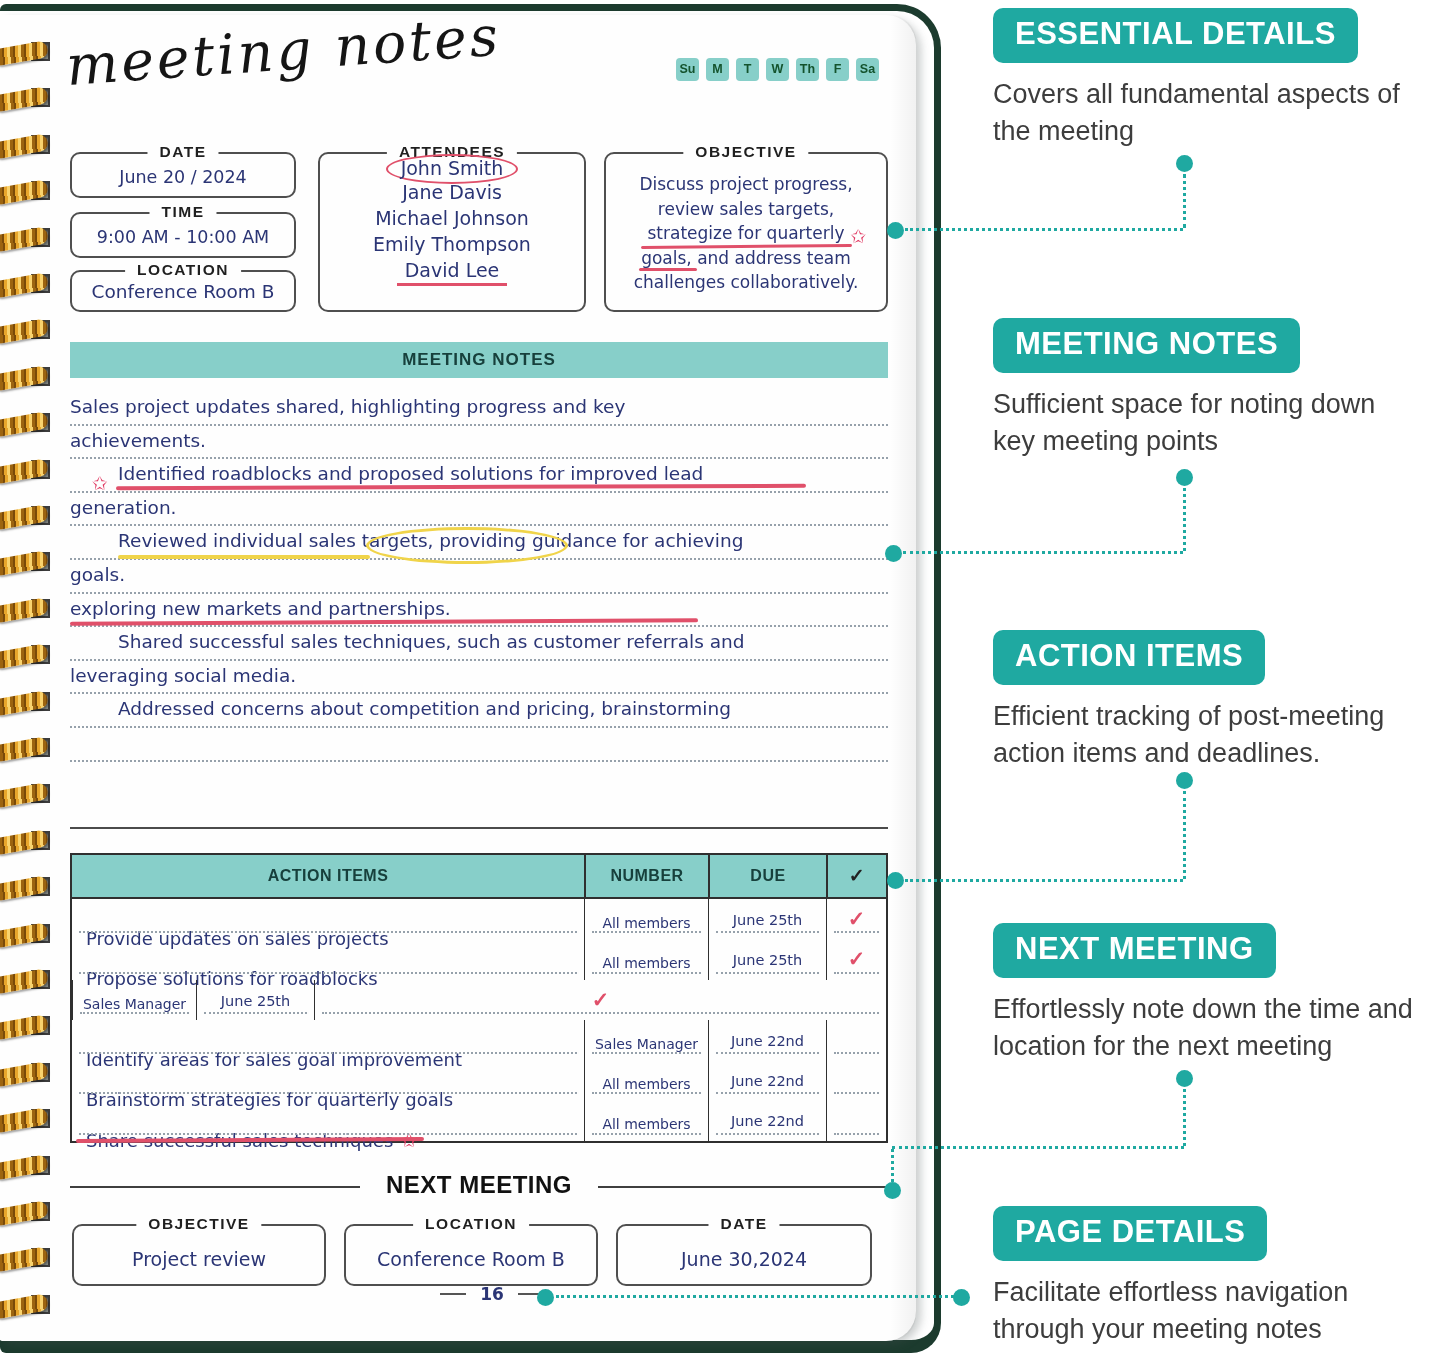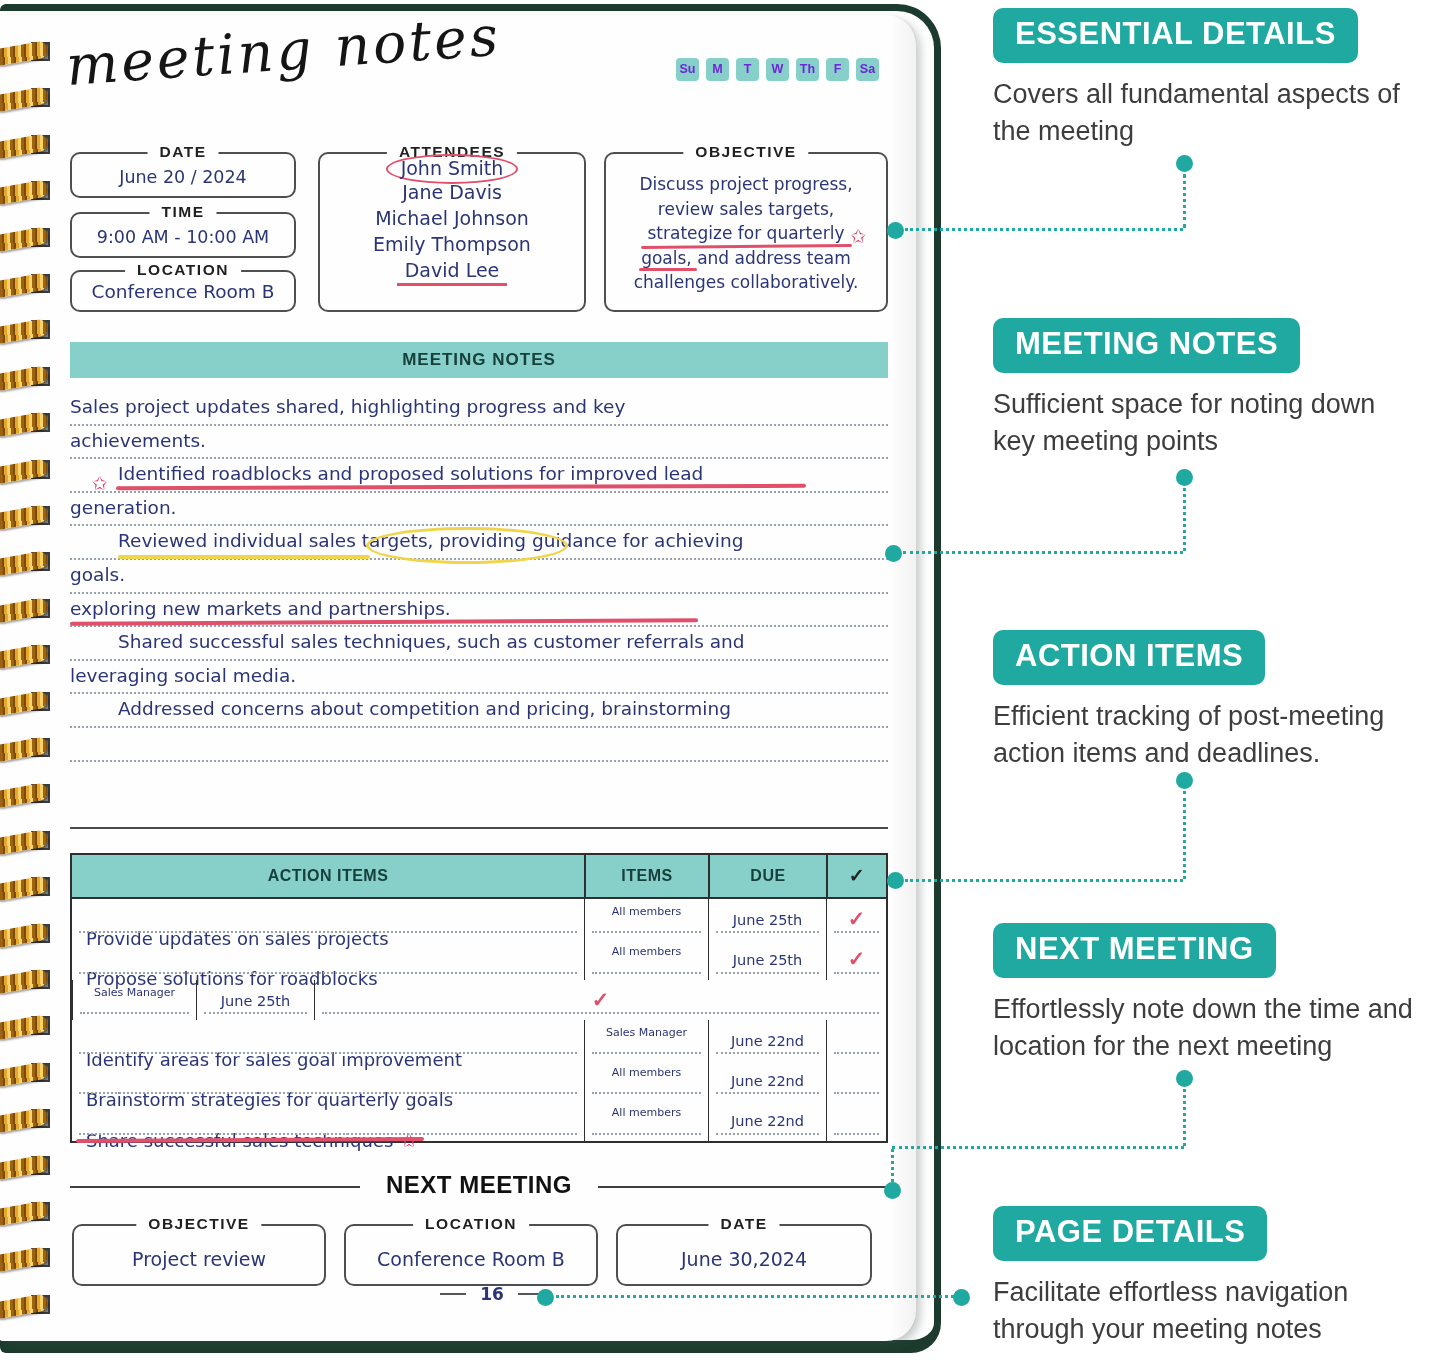--- a/index.html
+++ b/index.html
@@ -32,21 +32,21 @@
     background:repeating-linear-gradient(96deg,#7a4a08 0 2px,#e8a62c 2px 5px,#f9d36e 5px 8px,#9c6410 8px 11px);}
 
   
   .abs{position:absolute;z-index:3;}
   .hand{font-family:"DejaVu Sans",sans-serif;color:var(--ink-navy);}
 
   #title{left:64px;top:34px;font-family:"DejaVu Serif",serif;font-style:italic;font-size:55px;
     letter-spacing:3px;color:#151515;transform:rotate(-4deg);transform-origin:left top;}
 
   #weekdays{left:676px;top:58px;display:flex;gap:7px;}
-  .chip{width:23px;height:23px;background:var(--light-teal);border-radius:4px;color:#6d28d9;
+  .chip{width:23px;height:23px;background:var(--light-teal);border-radius:4px;color:#14532d;
     font-size:12.5px;font-weight:700;text-align:center;line-height:23px;}
 
   .box{position:absolute;border:2px solid #4f4f4f;border-radius:10px;z-index:3;background:transparent;}
   .blabel{position:absolute;top:-11px;left:50%;transform:translateX(-50%);background:#fefefe;
     padding:0 12px;font-size:15.5px;font-weight:700;letter-spacing:1.5px;color:#1f1f1f;white-space:nowrap;}
   .bvalue{text-align:center;font-size:17.5px;}
 
   #box-date{left:70px;top:152px;width:226px;height:46px;}
   #box-date .bvalue{margin-top:13px;}
   #box-time{left:70px;top:212px;width:226px;height:46px;}
@@ -98,21 +98,21 @@
   .thead{display:flex;height:44px;background:var(--light-teal);border-bottom:2px solid #2f2f2f;
     font-size:16px;font-weight:700;letter-spacing:.5px;color:#17403c;align-items:center;}
   .c-item{width:512px;text-align:center;}
   .c-owner{width:124px;text-align:center;border-left:2px solid #2f2f2f;align-self:stretch;line-height:42px;}
   .c-due{width:118px;text-align:center;border-left:2px solid #2f2f2f;align-self:stretch;line-height:42px;}
   .c-check{flex:1;text-align:center;border-left:2px solid #2f2f2f;align-self:stretch;line-height:42px;font-size:19px;color:#222;}
   .trow{display:flex;height:40.3px;}
   .cell{position:relative;}
   .cell .dots{position:absolute;left:7px;right:7px;bottom:6px;border-bottom:2px dotted #96a1ab;}
   .cell-item{width:512px;font-size:18px;padding:9px 10px 0 14px;white-space:nowrap;margin-top:20px;}
-  .cell-owner{width:124px;border-left:1.5px solid #2f2f2f;font-size:11px;text-align:center;padding-top:6px;}
+  .cell-owner{width:124px;border-left:1.5px solid #2f2f2f;font-size:14px;text-align:center;padding-top:16px;}
   .cell-due{width:118px;border-left:1.5px solid #2f2f2f;font-size:14.5px;text-align:center;padding-top:13px;}
   .cell-check{flex:1;border-left:1.5px solid #2f2f2f;text-align:center;padding-top:8px;}
   .check{color:var(--mark-red);font-size:21px;font-weight:700;visibility:hidden;}
   .trow.m-done .check{visibility:visible;}
   .rowstar{display:none;color:#e0355f;font-size:19px;margin-left:8px;}
   .trow.m-redstar .rowstar{display:inline;}
   .trow.m-redstar .cell-item::after{content:"";position:absolute;left:4px;width:348px;bottom:-1px;height:3.5px;
     background:var(--mark-red);border-radius:3px;transform:rotate(-.3deg);}
 
   
@@ -429,21 +429,21 @@
         <span class="ntext"></span>
       </div>
 
   </div>
 
   <div id="sep-line" class="abs"></div>
 
   <div id="table" class="abs">
     <div class="thead">
       <div class="c-item">ACTION ITEMS</div>
-      <div class="c-owner">ITEMS</div>
+      <div class="c-owner">NUMBER</div>
       <div class="c-due">DUE</div>
       <div class="c-check">✓</div>
     </div>
 
       <div class="trow m-done">
         <div class="cell cell-item hand">
           <span>Provide updates on sales projects</span>
           <span class="dots"></span>
         </div>
         <div class="cell cell-owner hand">

